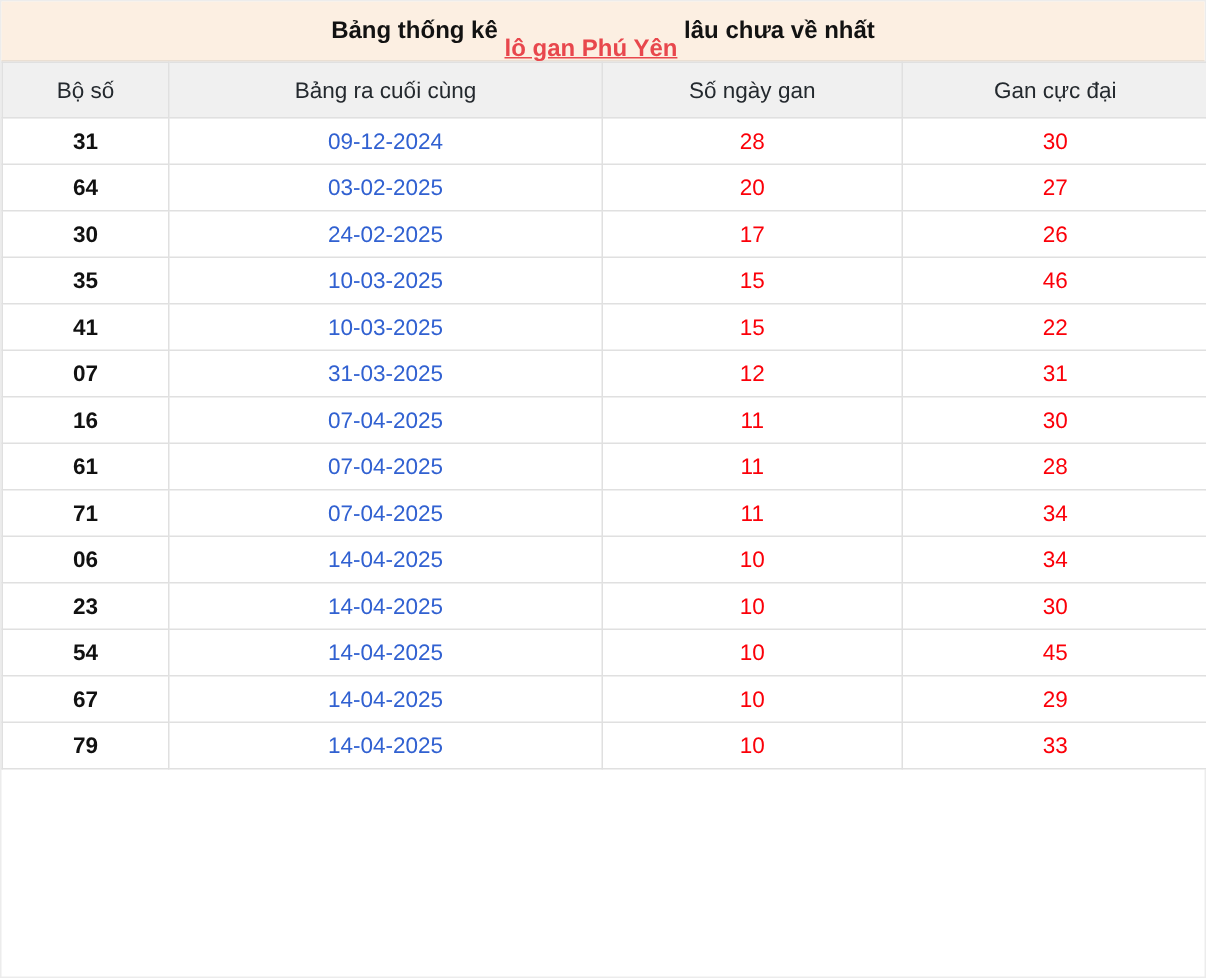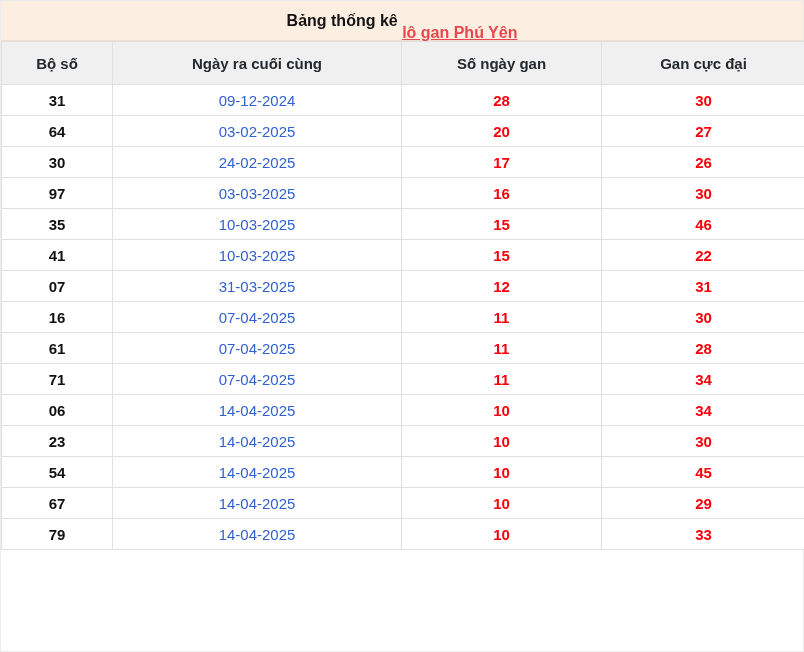--- a/index.html
+++ b/index.html
@@ -34,56 +34,56 @@
   }
   table{
     width:804px;border-collapse:collapse;table-layout:fixed;
   }
   col.c1{width:111px;}
   col.c2{width:289px;}
   col.c3{width:200px;}
   col.c4{width:204px;}
   th{
     background:var(--header-bg);
-    height:43px;
-    font-size:15px;font-weight:700;color:#24292e;
+    height:37px;
+    font-size:15px;font-weight:400;color:#24292e;
     border:1px solid var(--border);
     text-align:center;
   }
   td{
     height:31px;
     border:1px solid var(--border);
     text-align:center;
     font-size:15px;
     background:#fff;
   }
   td.c-set{font-weight:700;color:#111;}
   td.c-date a{color:var(--date-blue);text-decoration:none;font-weight:400;margin-top:23px;}
-  td.c-gan,td.c-max{color:var(--value-red);font-weight:700;}
+  td.c-gan,td.c-max{color:var(--value-red);font-weight:400;}
 </style>
 </head>
 <body>
 
 <div class="page">
 
   <div class="title-bar">
-    <span>Bảng thống kê </span><a href="#">lô gan Phú Yên</a>
+    <span>Bảng thống kê </span><a href="#">lô gan Phú Yên</a><span> lâu chưa về nhất</span>
   </div>
 
   <table>
     <colgroup>
       <col class="c1">
         <col class="c2">
         <col class="c3">
         <col class="c4">
     </colgroup>
     <thead>
       <tr>
         <th>Bộ số</th>
-        <th>Ngày ra cuối cùng</th>
+        <th>Bảng ra cuối cùng</th>
         <th>Số ngày gan</th>
         <th>Gan cực đại</th>
       </tr>
     </thead>
     <tbody>
         <tr>
           <td class="c-set">31</td>
           <td class="c-date"><a href="#">09-12-2024</a></td>
           <td class="c-gan">28</td>
           <td class="c-max">30</td>
@@ -92,26 +92,20 @@
           <td class="c-set">64</td>
           <td class="c-date"><a href="#">03-02-2025</a></td>
           <td class="c-gan">20</td>
           <td class="c-max">27</td>
         </tr>
         <tr>
           <td class="c-set">30</td>
           <td class="c-date"><a href="#">24-02-2025</a></td>
           <td class="c-gan">17</td>
           <td class="c-max">26</td>
-        </tr>
-        <tr>
-          <td class="c-set">97</td>
-          <td class="c-date"><a href="#">03-03-2025</a></td>
-          <td class="c-gan">16</td>
-          <td class="c-max">30</td>
         </tr>
         <tr>
           <td class="c-set">35</td>
           <td class="c-date"><a href="#">10-03-2025</a></td>
           <td class="c-gan">15</td>
           <td class="c-max">46</td>
         </tr>
         <tr>
           <td class="c-set">41</td>
           <td class="c-date"><a href="#">10-03-2025</a></td>

